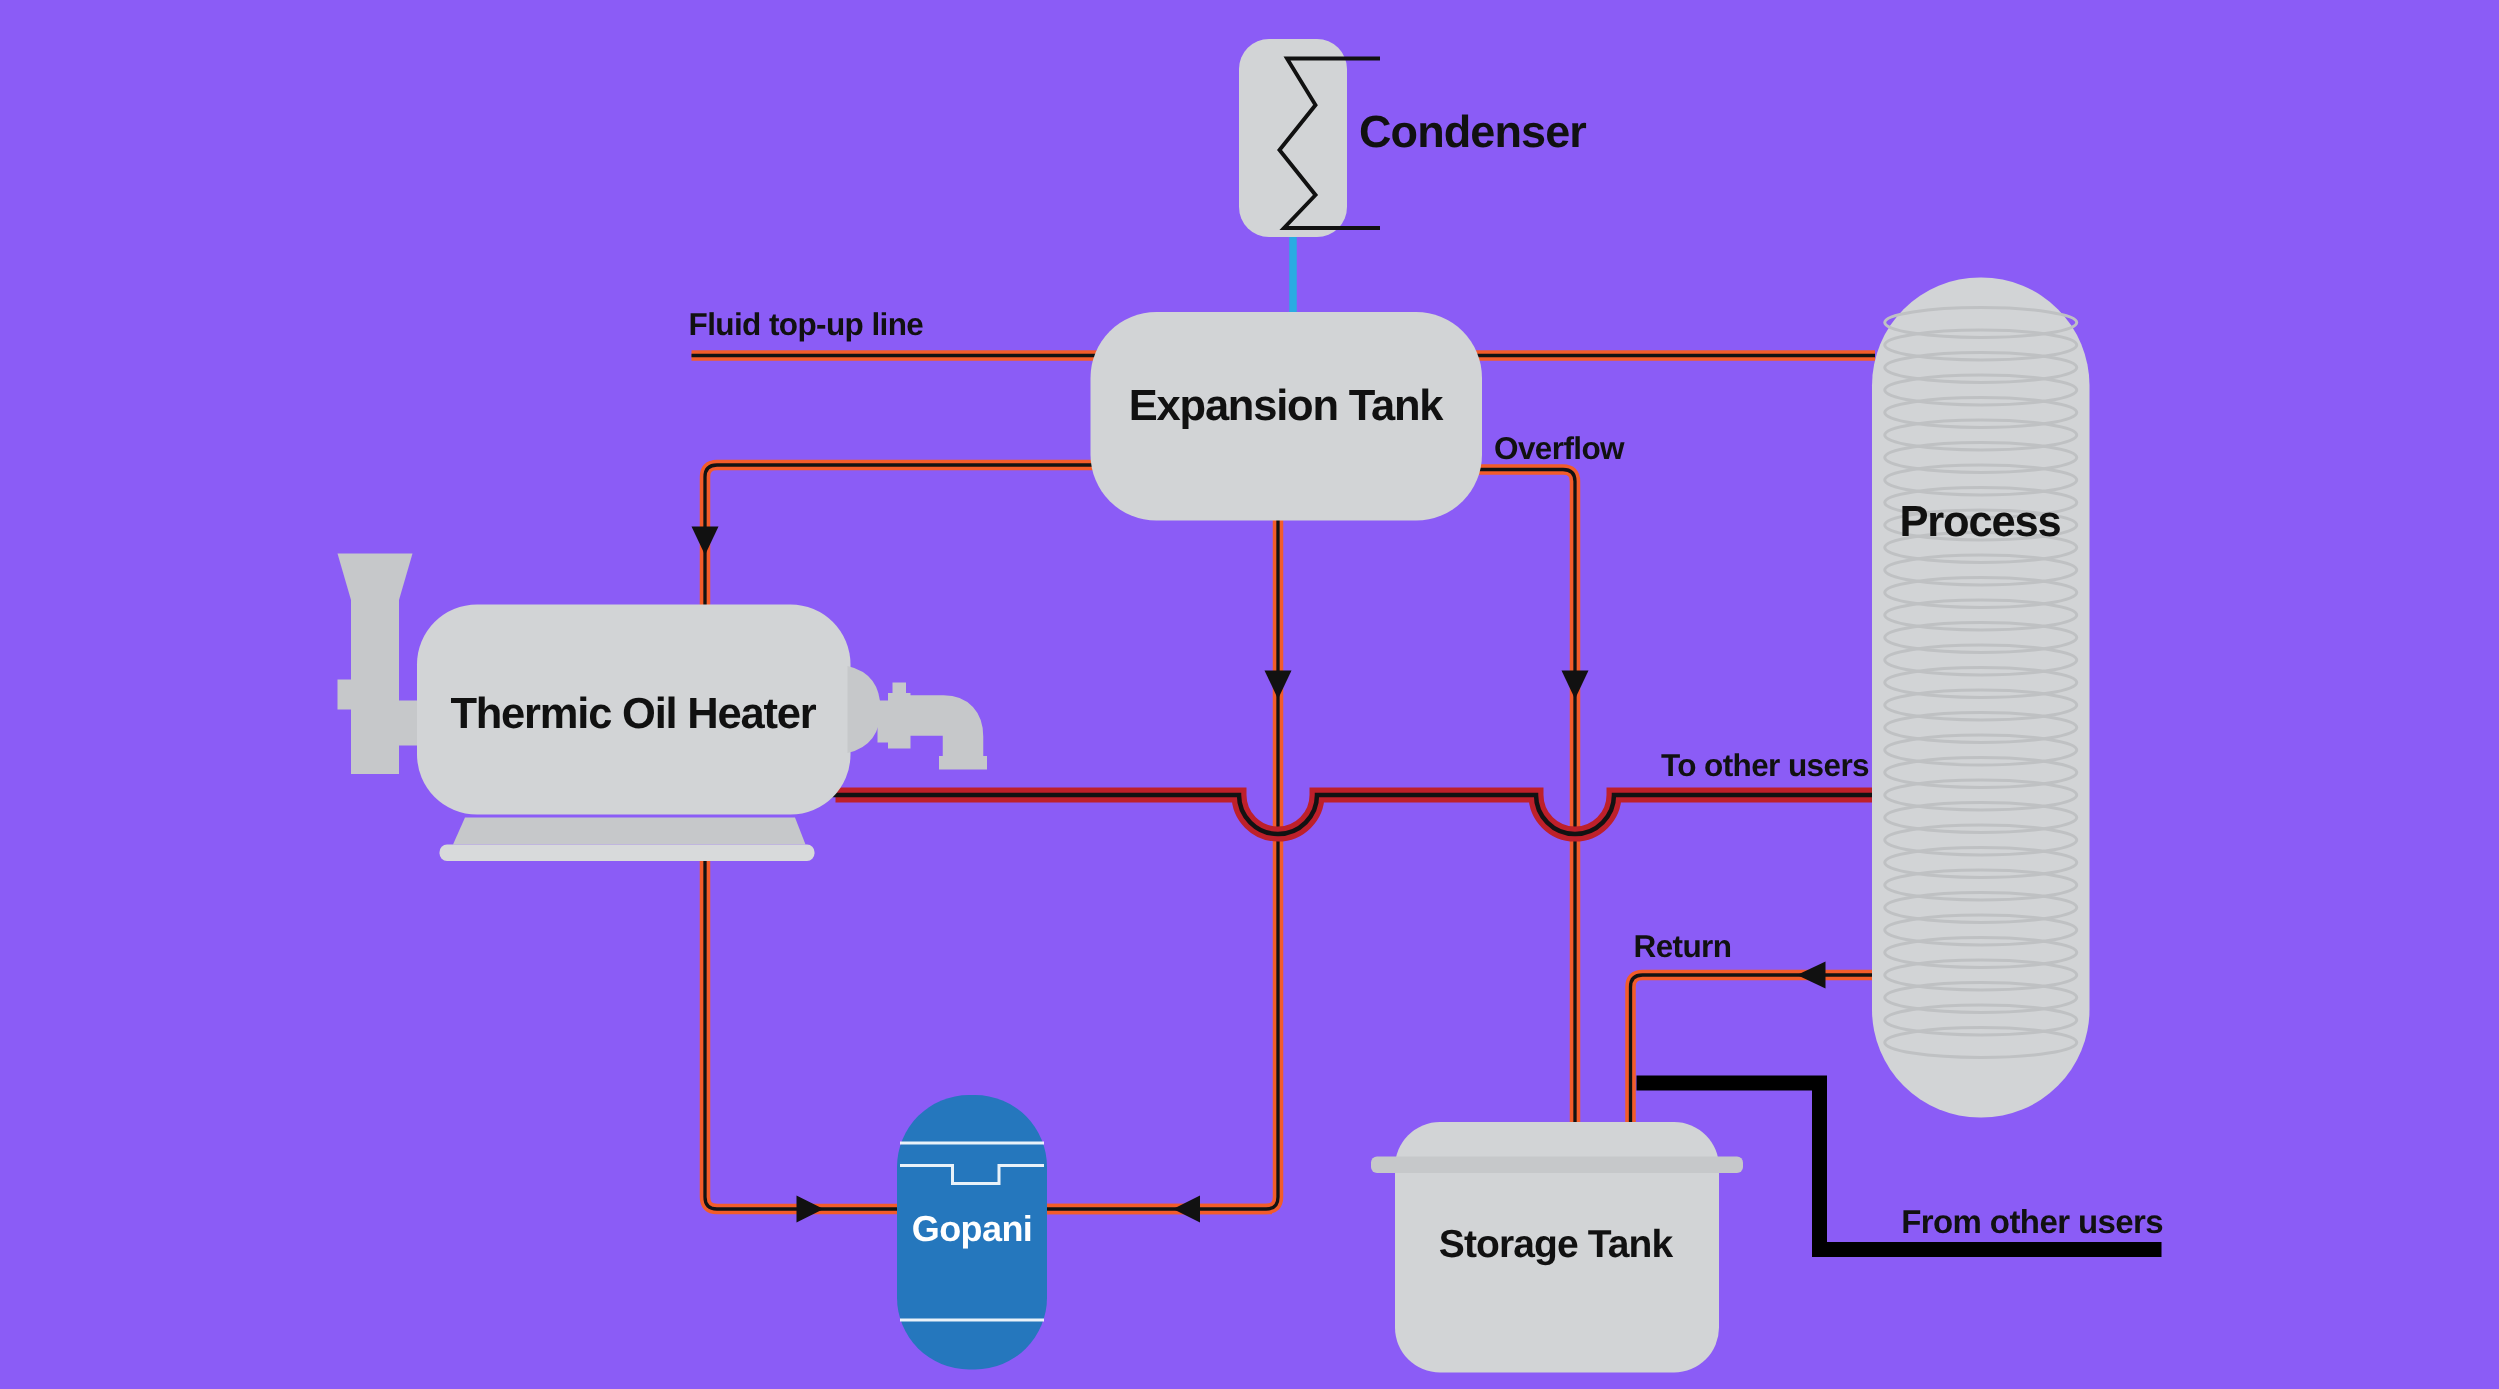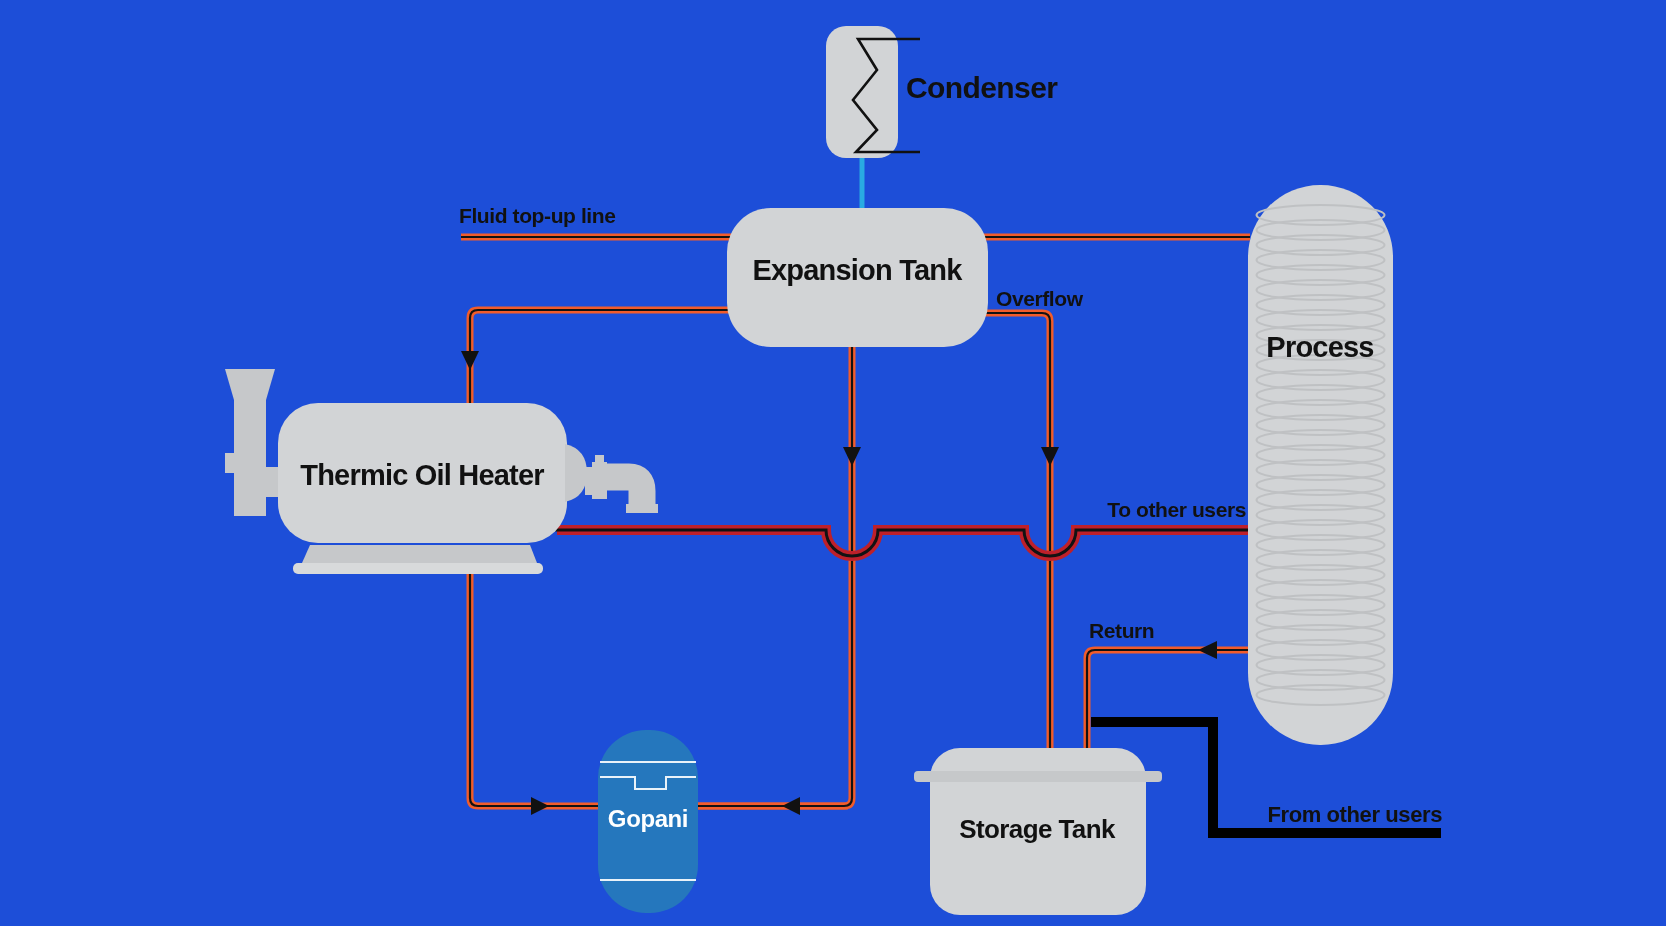--- a/index.html
+++ b/index.html
@@ -1,16 +1,16 @@
 <!DOCTYPE html>
 <html><head>
 <meta charset="utf-8">
 <style>
   html,body{margin:0;padding:0;background:#ffffff;}
-  .stage{width:1666px;height:926px;position:relative;background:#1d4ed8;overflow:hidden;}
+  .stage{width:1666px;height:926px;position:relative;background:#8b5cf6;overflow:hidden;}
   svg{display:block;}
   
   .pipe-o   {stroke:#F25C2A;stroke-width:7;fill:none;}
   .pipe-c   {stroke:#121212;stroke-width:2.2;fill:none;}
   .pipe-hot {stroke:#BE202A;stroke-width:10;fill:none;}
   .pipe-hotc{stroke:#121212;stroke-width:3;fill:none;}
   .pipe-blk {stroke:#000000;stroke-width:10;fill:none;stroke-miterlimit:10;}
   .pipe-blue{stroke:#29ABE2;stroke-width:5;fill:none;}
   
   .comp     {fill:#D2D4D6;}

